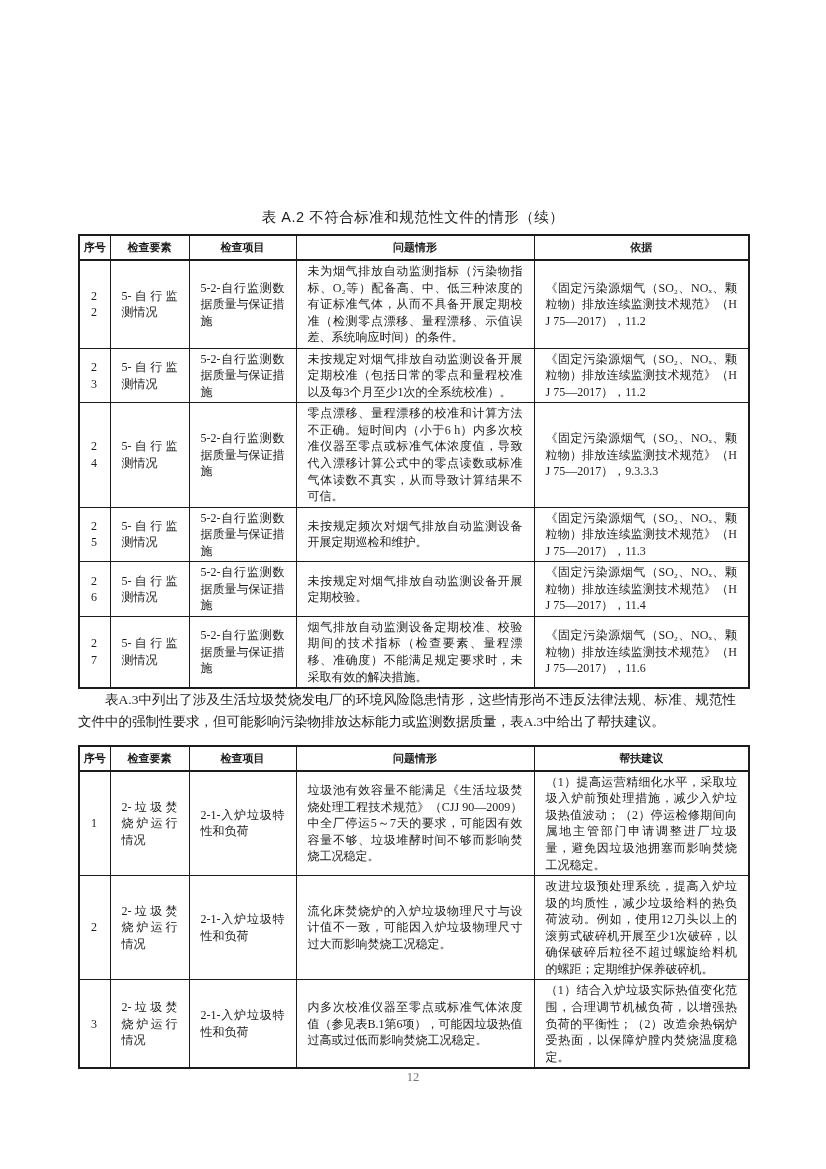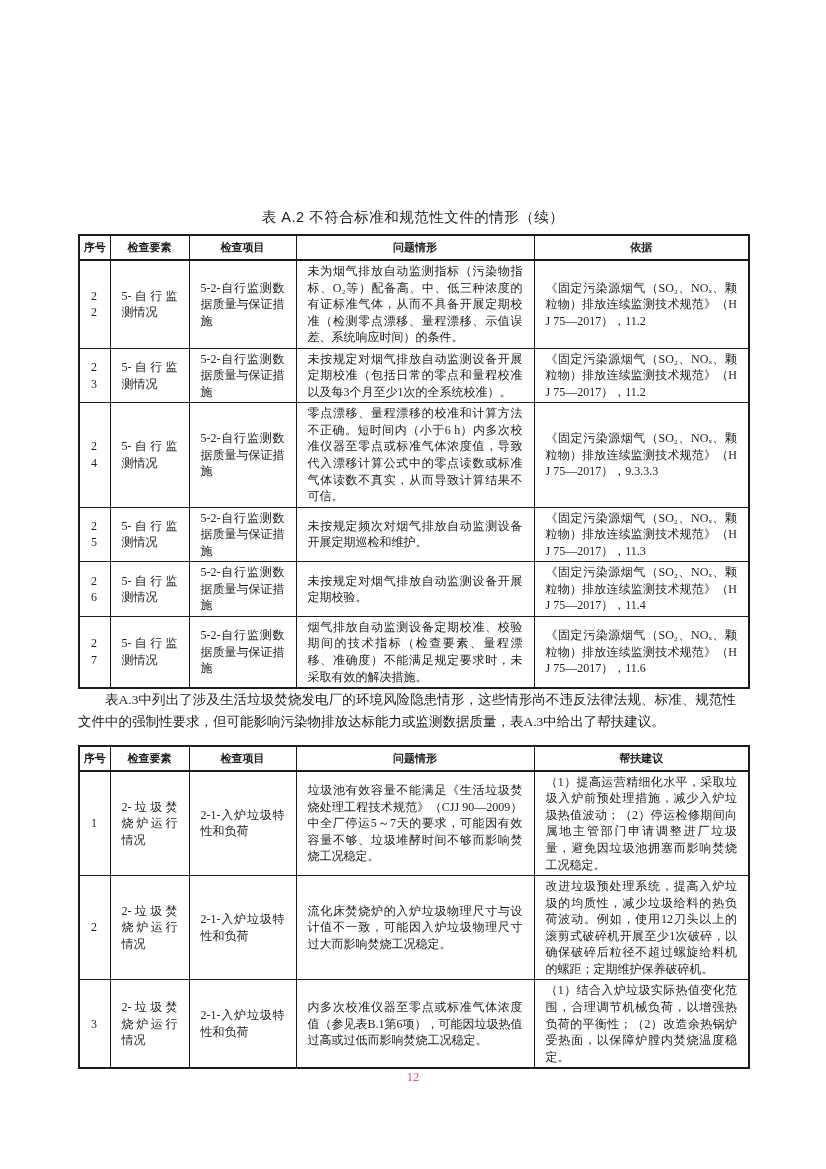--- a/index.html
+++ b/index.html
@@ -38,21 +38,21 @@
   .sec-heading {
     font-family:"Liberation Sans","DejaVu Sans",sans-serif;
     font-weight:bold; font-size:14px; margin:14px 0 8px 0;
   }
   .body-para {
     font-size:13.5px; line-height:1.62; text-align:justify;
     text-justify:inter-ideograph; text-indent:2em; margin:0 12px 12px 0;
   }
   .page-number {
     position:absolute; left:0; top:1070px; width:826px;
-    text-align:center; font-size:12.5px; color:#ec4899;
+    text-align:center; font-size:12.5px; color:#737373;
   }
 </style>
 </head>
 <body>
 
 <div class="page">
 
   <h2 class="tbl-title">表 A.2 不符合标准和规范性文件的情形（续）</h2>
 
   <table class="doc-table">

